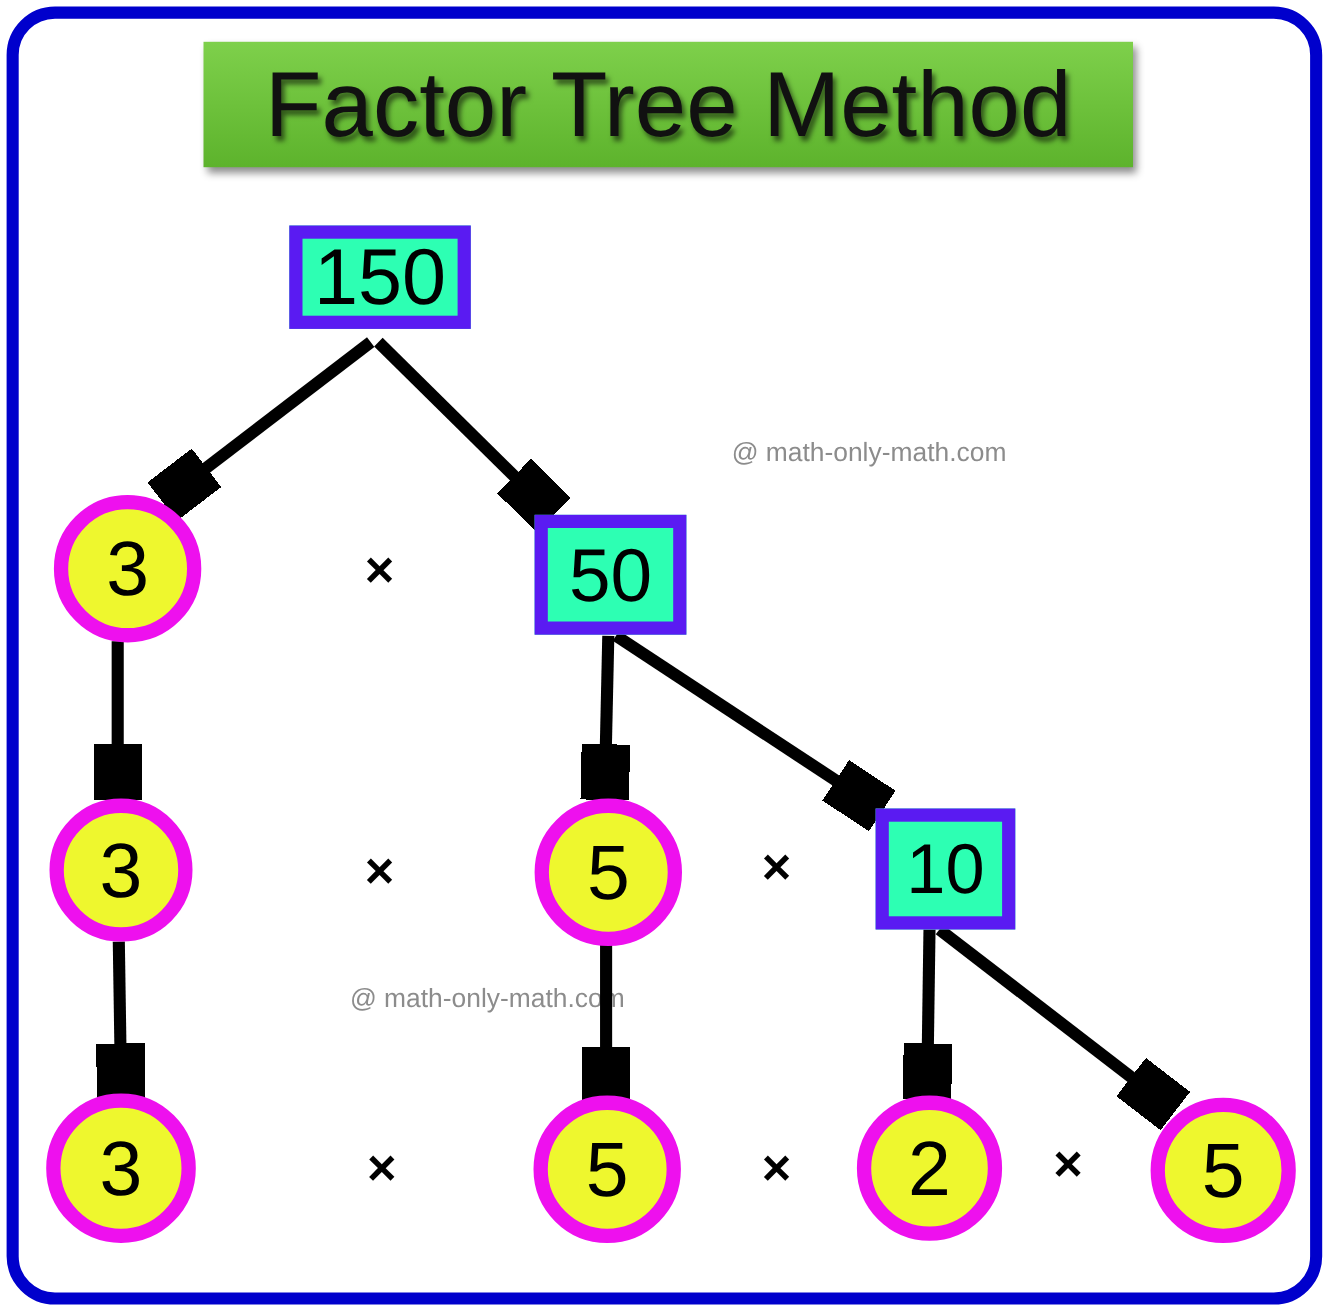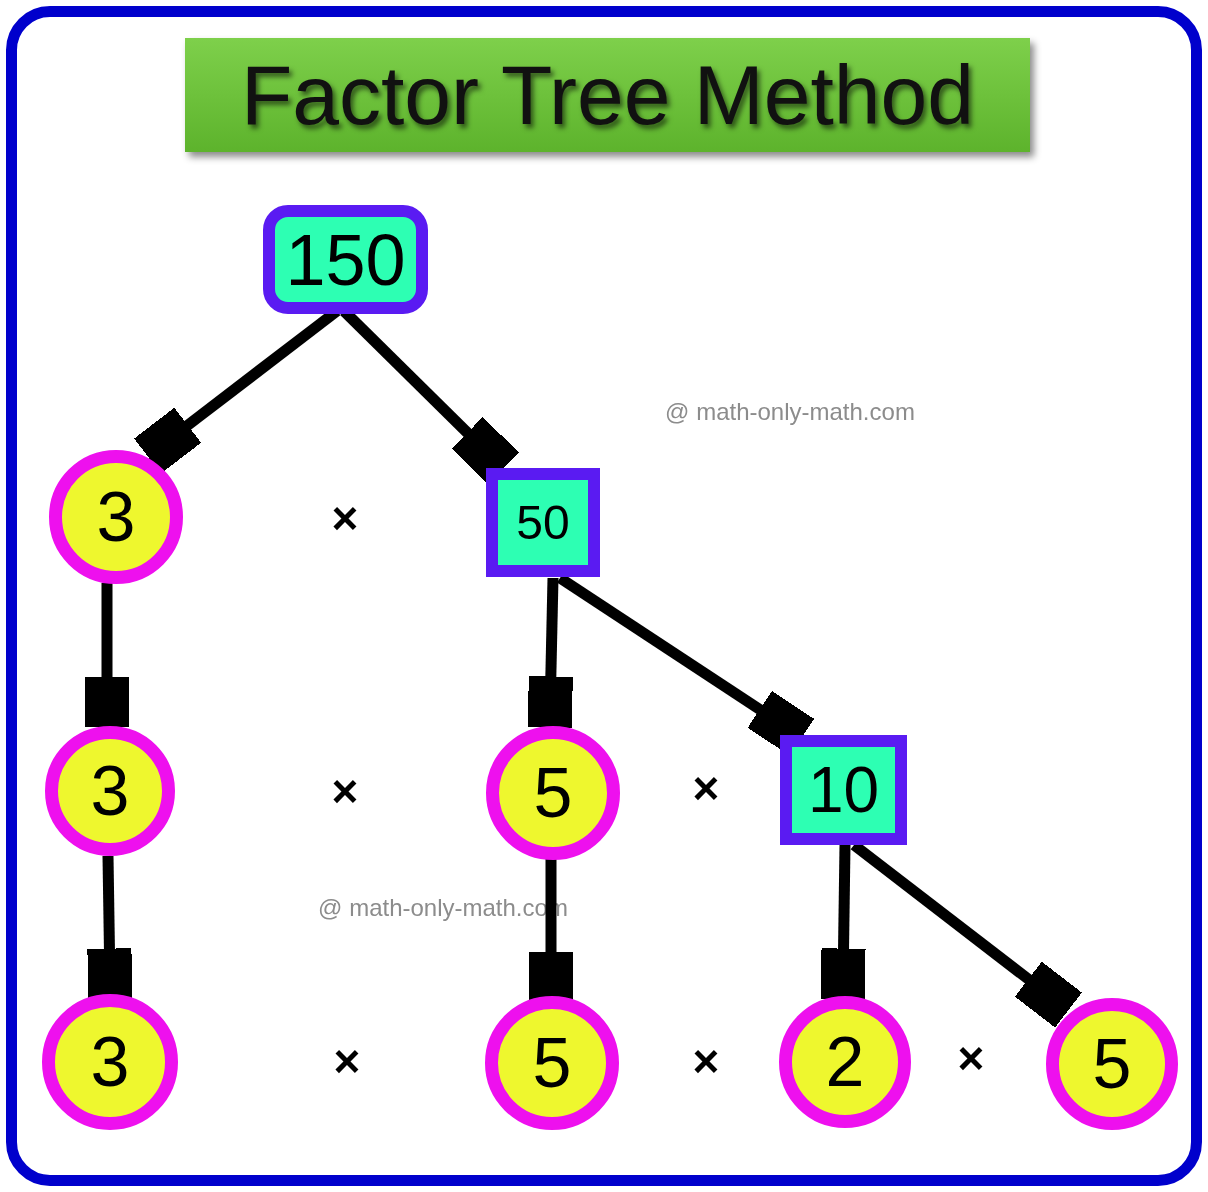--- a/index.html
+++ b/index.html
@@ -71,41 +71,41 @@
     <path d="M344,311 L494,459" marker-end="url(#ah)"></path>
     <path d="M107,583 L107,714" marker-end="url(#ah)"></path>
     <path d="M553,578 L550,714" marker-end="url(#ah)"></path>
     <path d="M560,578 L791,730" marker-end="url(#ah)"></path>
     <path d="M108,856 L110,986" marker-end="url(#ah)"></path>
     <path d="M551,858 L551,989" marker-end="url(#ah)"></path>
     <path d="M845,845 L843,986" marker-end="url(#ah)"></path>
     <path d="M854,845 L1058,1002" marker-end="url(#ah)"></path>
   </svg>
 
-  <div class="nodebox" style="left:263px;top:205px;width:165px;height:109px;font-size:72px;border-radius:25px;">
+  <div class="nodebox" style="left:263px;top:205px;width:165px;height:94px;font-size:72px;">
     <span>150</span>
   </div>
 
   <div class="circle" style="left:49px;top:450px;width:134px;height:134px;">
     <span>3</span>
   </div>
   <div class="times" style="left:345px;top:518px;">×</div>
-  <div class="nodebox" style="left:486px;top:468px;width:114px;height:109px;font-size:48px;">
+  <div class="nodebox" style="left:486px;top:468px;width:138px;height:109px;font-size:68px;">
     <span>50</span>
   </div>
 
   <div class="circle" style="left:45px;top:726px;width:130px;height:130px;">
     <span>3</span>
   </div>
   <div class="times" style="left:345px;top:791px;">×</div>
   <div class="circle" style="left:486px;top:726px;width:134px;height:134px;">
     <span>5</span>
   </div>
   <div class="times" style="left:706px;top:788px;">×</div>
-  <div class="nodebox" style="left:780px;top:735px;width:127px;height:110px;font-size:64px;">
+  <div class="nodebox" style="left:796px;top:735px;width:127px;height:110px;font-size:64px;">
     <span>10</span>
   </div>
 
   <div class="circle" style="left:42px;top:994px;width:136px;height:136px;">
     <span>3</span>
   </div>
   <div class="times" style="left:347px;top:1061px;">×</div>
   <div class="circle" style="left:485px;top:996px;width:134px;height:134px;">
     <span>5</span>
   </div>

